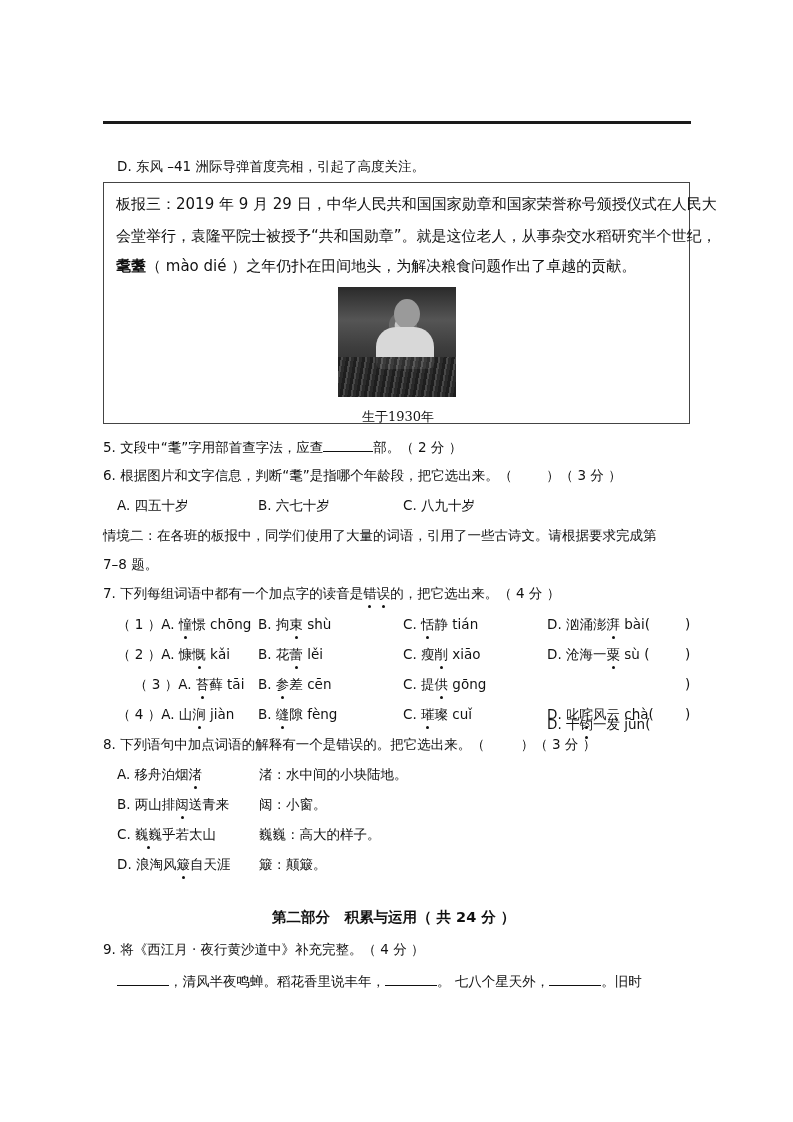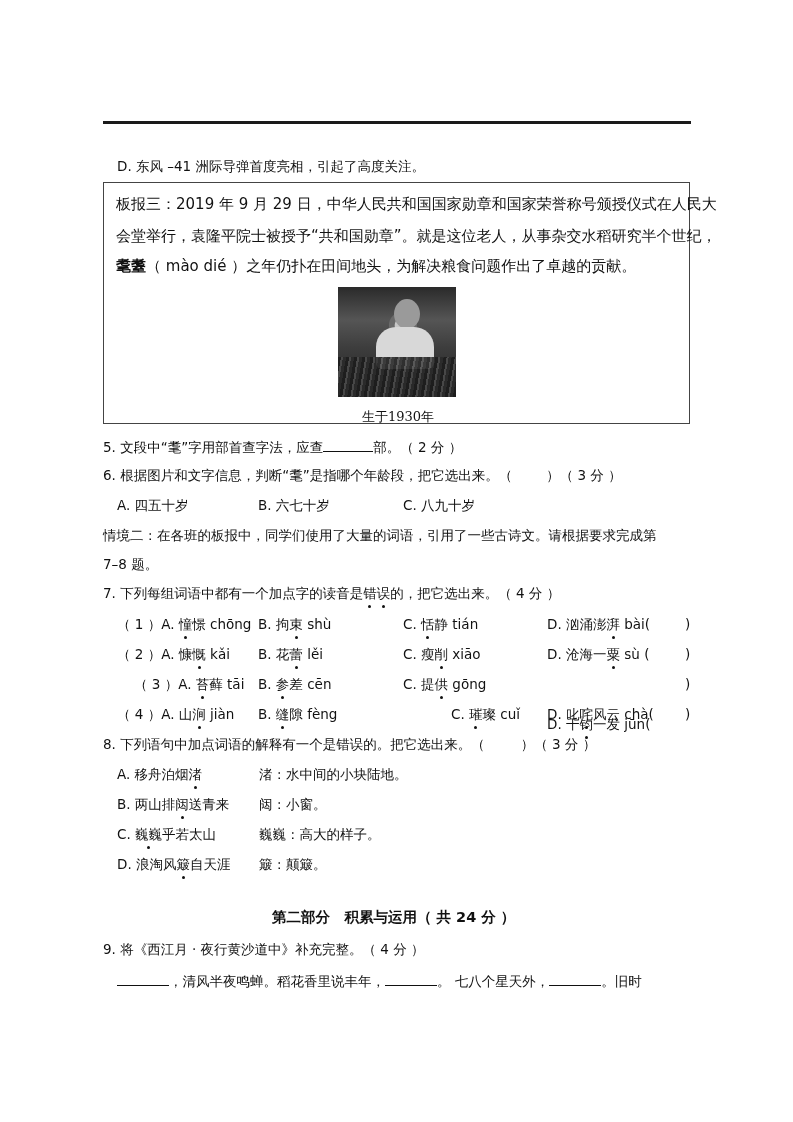--- a/index.html
+++ b/index.html
@@ -81,21 +81,21 @@
   <div class="opt" style="left:110px; top:676px;margin-left:24px;"><span>（ 3 ）</span><span>A. </span><span class="dot">苔</span><span>藓</span> <span>tāi</span></div>
   <div class="opt" style="left:258px; top:676px;"><span>B. </span><span class="dot">参</span><span>差</span> <span>cēn</span></div>
   <div class="opt" style="left:403px; top:676px;"><span>C. </span><span>提</span><span class="dot">供</span> <span>gōng</span></div>
   <div class="opt" style="left:547px; top:716px;text-align:center;"><span>D. </span><span>千</span><span class="dot">钧</span><span>一发</span> <span>jūn(</span></div>
   <div class="opt" style="left:685px; top:676px;">)</div>
 </div>
 
 <div>
   <div class="opt" style="left:117px; top:706px;"><span>（ 4 ）</span><span>A. </span><span>山</span><span class="dot">涧</span> <span>jiàn</span></div>
   <div class="opt" style="left:258px; top:706px;"><span>B. </span><span class="dot">缝</span><span>隙</span> <span>fèng</span></div>
-  <div class="opt" style="left:403px; top:706px;margin-left:48px;"><span>C. </span><span class="dot">璀</span><span>璨</span> <span>cuǐ</span></div>
+  <div class="opt" style="left:403px; top:706px;"><span>C. </span><span class="dot">璀</span><span>璨</span> <span>cuǐ</span></div>
   <div class="opt" style="left:547px; top:706px;"><span>D. </span><span>叱</span><span class="dot">咤</span><span>风云</span> <span>chà(</span></div>
   <div class="opt" style="left:685px; top:706px;">)</div>
 </div>
 
 <div class="abs" style="left:103px; top:736px;">
   <span>8. 下列语句中加点词语的解释有一个是错误的。把它选出来。（</span><span class="paren" style="width:36px;"></span><span>）（ 3 分 ）</span>
 </div>
 
 <div class="opt" style="left:117px; top:766px;"><span>A. </span><span>移舟泊烟</span><span class="dot">渚</span><span></span></div>
 <div class="opt" style="left:259px; top:766px;">渚：水中间的小块陆地。</div>

